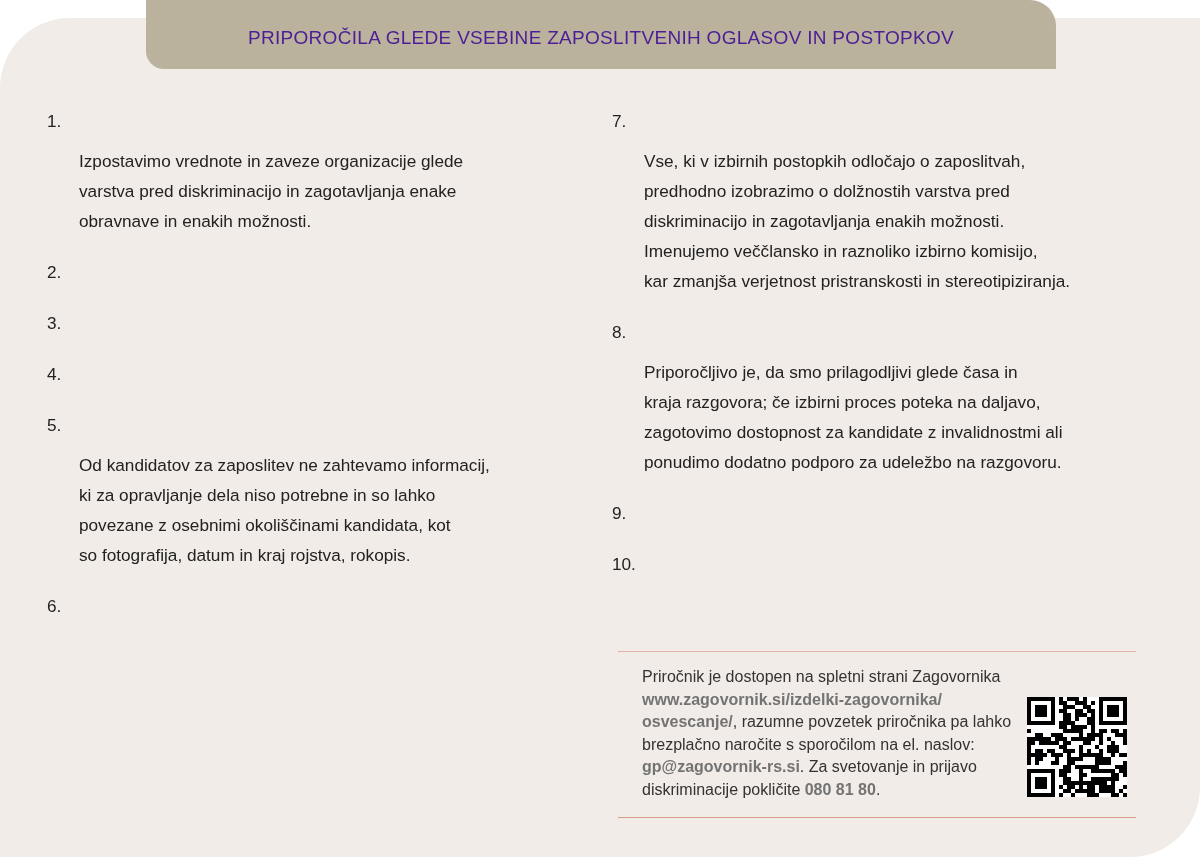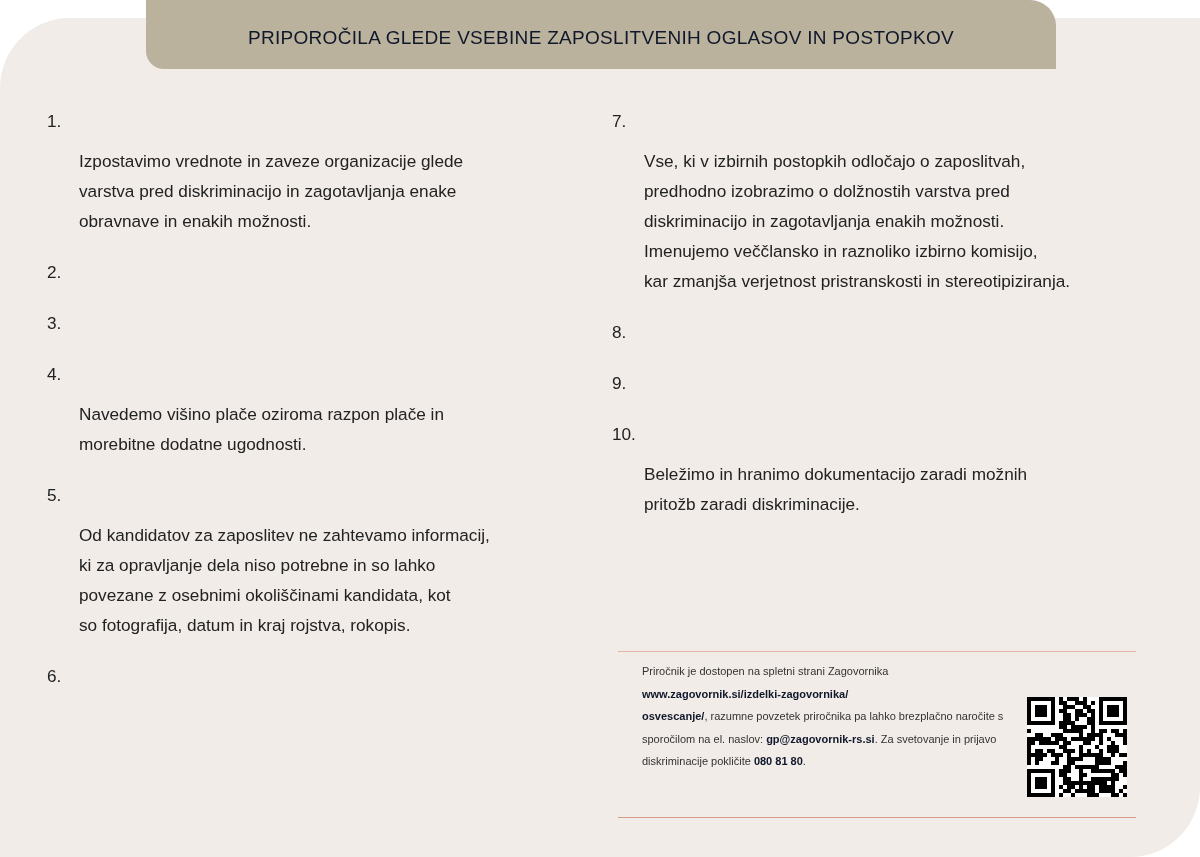--- a/index.html
+++ b/index.html
@@ -17,44 +17,44 @@
     }
     .header-tab {
       position:absolute; left:146px; top:0; width:910px; height:69px;
       background:#bab29d;
       border-bottom-left-radius:18px;
       border-bottom-right-radius:0;
       border-top-right-radius:26px;
       display:flex; align-items:center; justify-content:center;
     }
     .header-title {
-      font-size:19px; letter-spacing:0.3px; color:#0f172a;
+      font-size:19px; letter-spacing:0.3px; color:#4c1d95;
       padding-top:6px;
     }
     .col { position:absolute; top:106px; }
     .col-left { left:47px; width:540px; }
     .col-right { left:612px; width:545px; }
     ol { list-style:none; margin:0; padding:0; }
     li.item {
       display:flex; font-size:17.2px; line-height:30px; margin-bottom:21px;
       color:#222;
     }
     li .num { width:32px; flex:none; }
     li .txt { white-space:pre-line;margin-top:40px; }
     .col-right li .num { width:32px; }
     .info {
       position:absolute; left:618px; top:651px; width:518px; height:165px;
       border-top:1.5px solid #e3b4a6;
       border-bottom:1.5px solid #d99c87;
     }
     .info-text {
-      position:absolute; left:24px; top:8px; width:370px;
-      font-size:11px; line-height:22.5px; color:#333;
-    }
-    .info-text b { font-weight:bold; color:#0f172a; }
+      position:absolute; left:24px; top:14px; width:370px;
+      font-size:16px; line-height:22.5px; color:#333;
+    }
+    .info-text b { font-weight:bold; color:#737373; }
     .qr {
       position:absolute; left:409px; top:45px; width:100px; height:100px;
       background:#fff;
     }
   </style>
 </head>
 <body>
 
 <div class="card"></div>
 
@@ -71,22 +71,20 @@
 obravnave in enakih možnosti.</span>
     </li>
     <li class="item">
       <span class="num">2.</span>
     </li>
     <li class="item">
       <span class="num">3.</span>
     </li>
     <li class="item">
       <span class="num">4.</span>
-      <span class="txt">Navedemo višino plače oziroma razpon plače in
-morebitne dodatne ugodnosti.</span>
     </li>
     <li class="item">
       <span class="num">5.</span>
       <span class="txt">Od kandidatov za zaposlitev ne zahtevamo informacij,
 ki za opravljanje dela niso potrebne in so lahko
 povezane z osebnimi okoliščinami kandidata, kot
 so fotografija, datum in kraj rojstva, rokopis.</span>
     </li>
     <li class="item">
       <span class="num">6.</span>
@@ -99,28 +97,30 @@
     <li class="item">
       <span class="num">7.</span>
       <span class="txt">Vse, ki v izbirnih postopkih odločajo o zaposlitvah,
 predhodno izobrazimo o dolžnostih varstva pred
 diskriminacijo in zagotavljanja enakih možnosti.
 Imenujemo veččlansko in raznoliko izbirno komisijo,
 kar zmanjša verjetnost pristranskosti in stereotipiziranja.</span>
     </li>
     <li class="item">
       <span class="num">8.</span>
+      <span class="txt">Priporočljivo je, da smo prilagodljivi glede časa in
+kraja razgovora; če izbirni proces poteka na daljavo,
+zagotovimo dostopnost za kandidate z invalidnostmi ali
+ponudimo dodatno podporo za udeležbo na razgovoru.</span>
     </li>
     <li class="item">
       <span class="num">9.</span>
     </li>
     <li class="item">
       <span class="num">10.</span>
-      <span class="txt">Beležimo in hranimo dokumentacijo zaradi možnih
-pritožb zaradi diskriminacije.</span>
     </li>
   </ol>
 </div>
 
 <div class="info">
   <div class="info-text">
     <span>Priročnik je dostopen na spletni strani Zagovornika</span><br>
     <b style="white-space:pre-line">www.zagovornik.si/izdelki-zagovornika/
 osvescanje/</b><span>, razumne povzetek priročnika pa lahko brezplačno naročite s sporočilom na el. naslov: </span><b>gp@zagovornik-rs.si</b><span>. Za svetovanje in prijavo diskriminacije pokličite </span><b>080 81 80</b><span>.</span>
   </div>

